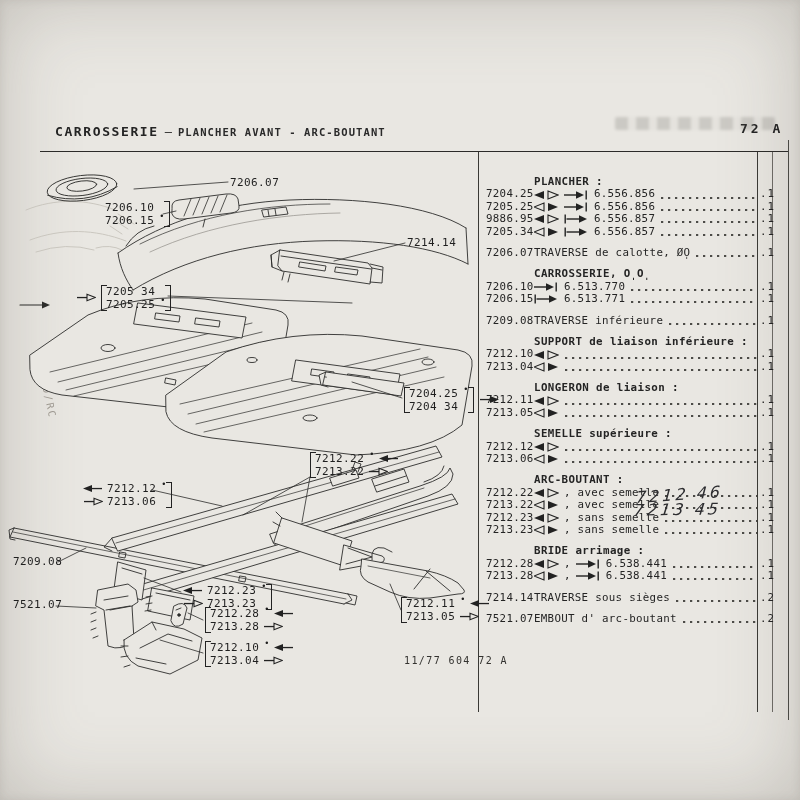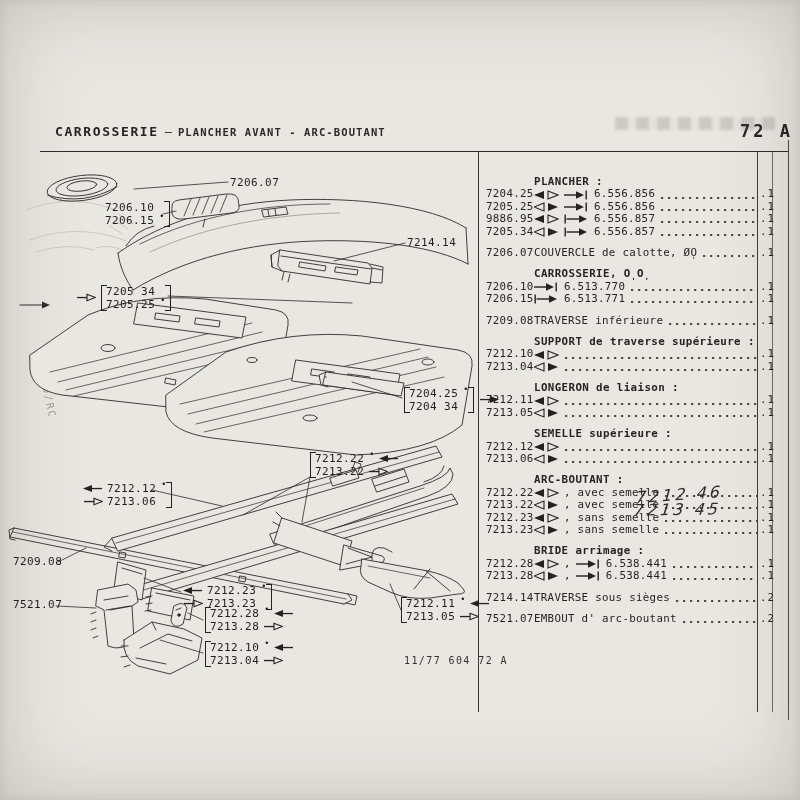--- a/index.html
+++ b/index.html
@@ -5,21 +5,21 @@
   html,body{margin:0;padding:0;background:#888;}
   .page{position:relative;width:800px;height:800px;margin:0 auto;overflow:hidden;
         background:#e9e7e2;
         box-shadow:inset 0 0 80px rgba(108,102,92,.30), inset 0 0 10px rgba(108,102,92,.15);
         font-family:"DejaVu Sans Mono","Liberation Mono",monospace;color:#222;}
   
   .hdr{position:absolute;left:55px;top:121px;white-space:nowrap;}
   .hdr .main{font-size:13px;letter-spacing:1.6px;font-weight:bold;color:#242424;}
   .hdr .sep{font-size:12px;margin:0 6px;color:#242424;}
   .hdr .sub{font-size:10.5px;letter-spacing:1.1px;font-weight:bold;color:#2a2a2a;}
-  .pagenum{position:absolute;left:740px;top:121px;font-size:17px;letter-spacing:3px;font-weight:bold;color:#242424;}
+  .pagenum{position:absolute;left:740px;top:121px;font-size:13px;letter-spacing:3px;font-weight:bold;color:#242424;}
   .rule-h{position:absolute;left:40px;top:151px;width:749px;height:1.4px;background:#2c2b29;}
   .vline{position:absolute;width:1.2px;background:#3a3935;top:152px;height:560px;}
   .v-main{left:478px;}
   .v-qty1{left:757px;}
   .v-qty2{left:772px;background:#6b6963;}
   .v-edge{left:788px;top:140px;height:580px;background:#4a4944;}
   .smudge{position:absolute;left:615px;top:117px;width:160px;height:13px;opacity:.35;filter:blur(1.5px);
           background:repeating-linear-gradient(90deg,rgba(80,78,72,.55) 0 13px,rgba(80,78,72,.08) 13px 21px);border-radius:2px;}
   
   .ptable{position:absolute;left:486px;top:176px;width:287px;font-size:10.8px;line-height:12.4px;color:#242424;}
@@ -141,21 +141,21 @@
             <span class="tx">6.556.857</span>
             <span class="lead"></span>
           </span>
           <span class="qty">1</span>
         </div>
       </div>
       <div class="psec">
         <div class="prow">
           <span class="ref">7206.07</span>
           <span class="cnt">
-            <span class="tx">COUVERCLE de calotte, ØO̩</span>
+            <span class="tx">TRAVERSE de calotte, ØO̩</span>
             <span class="lead"></span>
           </span>
           <span class="qty">1</span>
         </div>
       </div>
       <div class="psec">
         <div class="hrow">
           <span class="h">CARROSSERIE, O̩O̩</span>
         </div>
         <div class="prow">
@@ -190,21 +190,21 @@
           <span class="ref">7209.08</span>
           <span class="cnt">
             <span class="tx">TRAVERSE inférieure</span>
             <span class="lead"></span>
           </span>
           <span class="qty">1</span>
         </div>
       </div>
       <div class="psec">
         <div class="hrow">
-          <span class="h">SUPPORT de traverse supérieure :</span>
+          <span class="h">SUPPORT de liaison inférieure :</span>
         </div>
         <div class="prow">
           <span class="ref">7212.10</span>
           <span class="cnt">
             <svg width="25" height="10" viewBox="0 0 25 10">
               <polygon points="0,5 10,1 10,9" fill="#222"></polygon>
               <polygon points="14,1 24,5 14,9" fill="none" stroke="#222" stroke-width="1.1"></polygon>
             </svg>
             <span class="lead"></span>
           </span>

